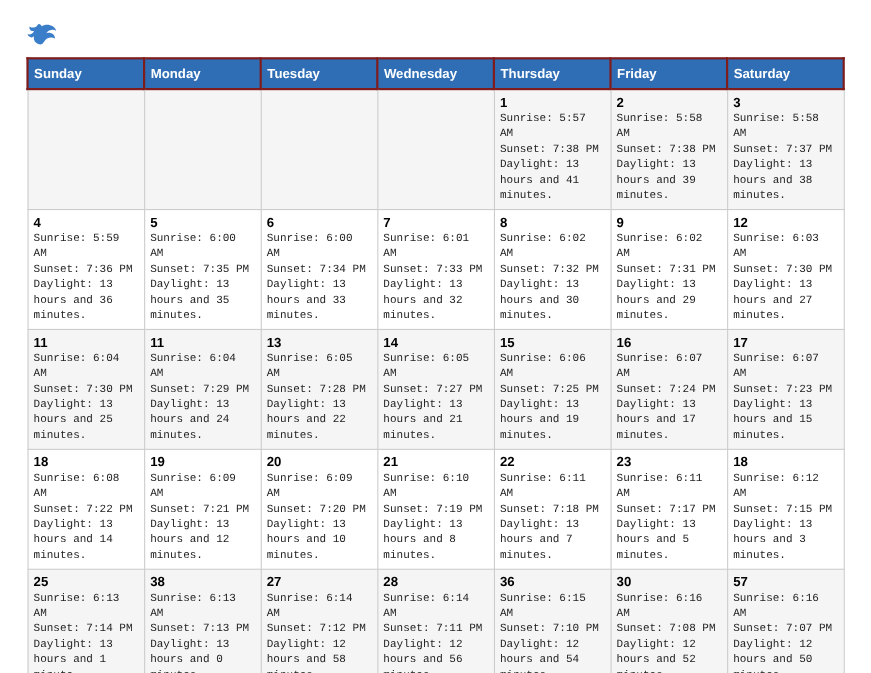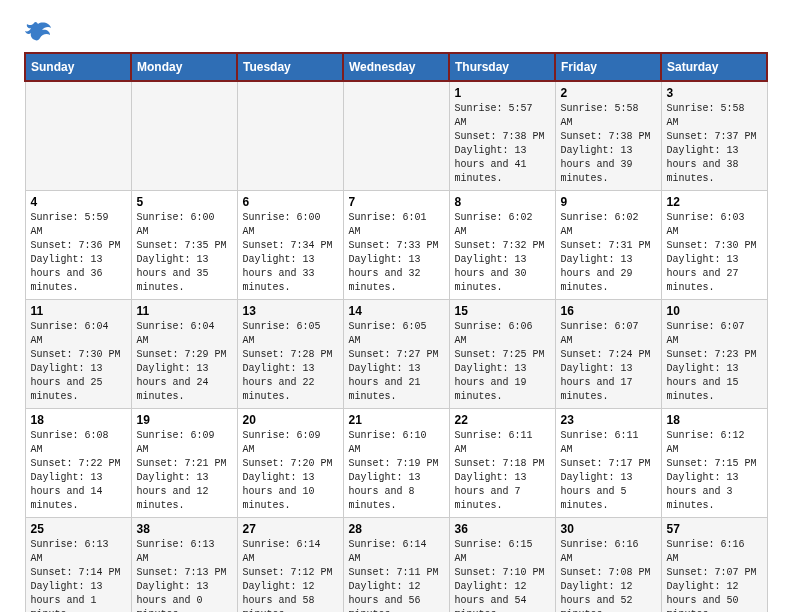--- a/index.html
+++ b/index.html
@@ -192,21 +192,21 @@
         </td>
         <td>
           <span class="day-number">15</span>
           <div class="day-info">Sunrise: 6:06 AM<br>Sunset: 7:25 PM<br>Daylight: 13 hours and 19 minutes.</div>
         </td>
         <td>
           <span class="day-number">16</span>
           <div class="day-info">Sunrise: 6:07 AM<br>Sunset: 7:24 PM<br>Daylight: 13 hours and 17 minutes.</div>
         </td>
         <td>
-          <span class="day-number">10</span>
+          <span class="day-number">17</span>
           <div class="day-info">Sunrise: 6:07 AM<br>Sunset: 7:23 PM<br>Daylight: 13 hours and 15 minutes.</div>
         </td>
       </tr>
       <tr>
         <td>
           <span class="day-number">18</span>
           <div class="day-info">Sunrise: 6:08 AM<br>Sunset: 7:22 PM<br>Daylight: 13 hours and 14 minutes.</div>
         </td>
         <td>
           <span class="day-number">19</span>

